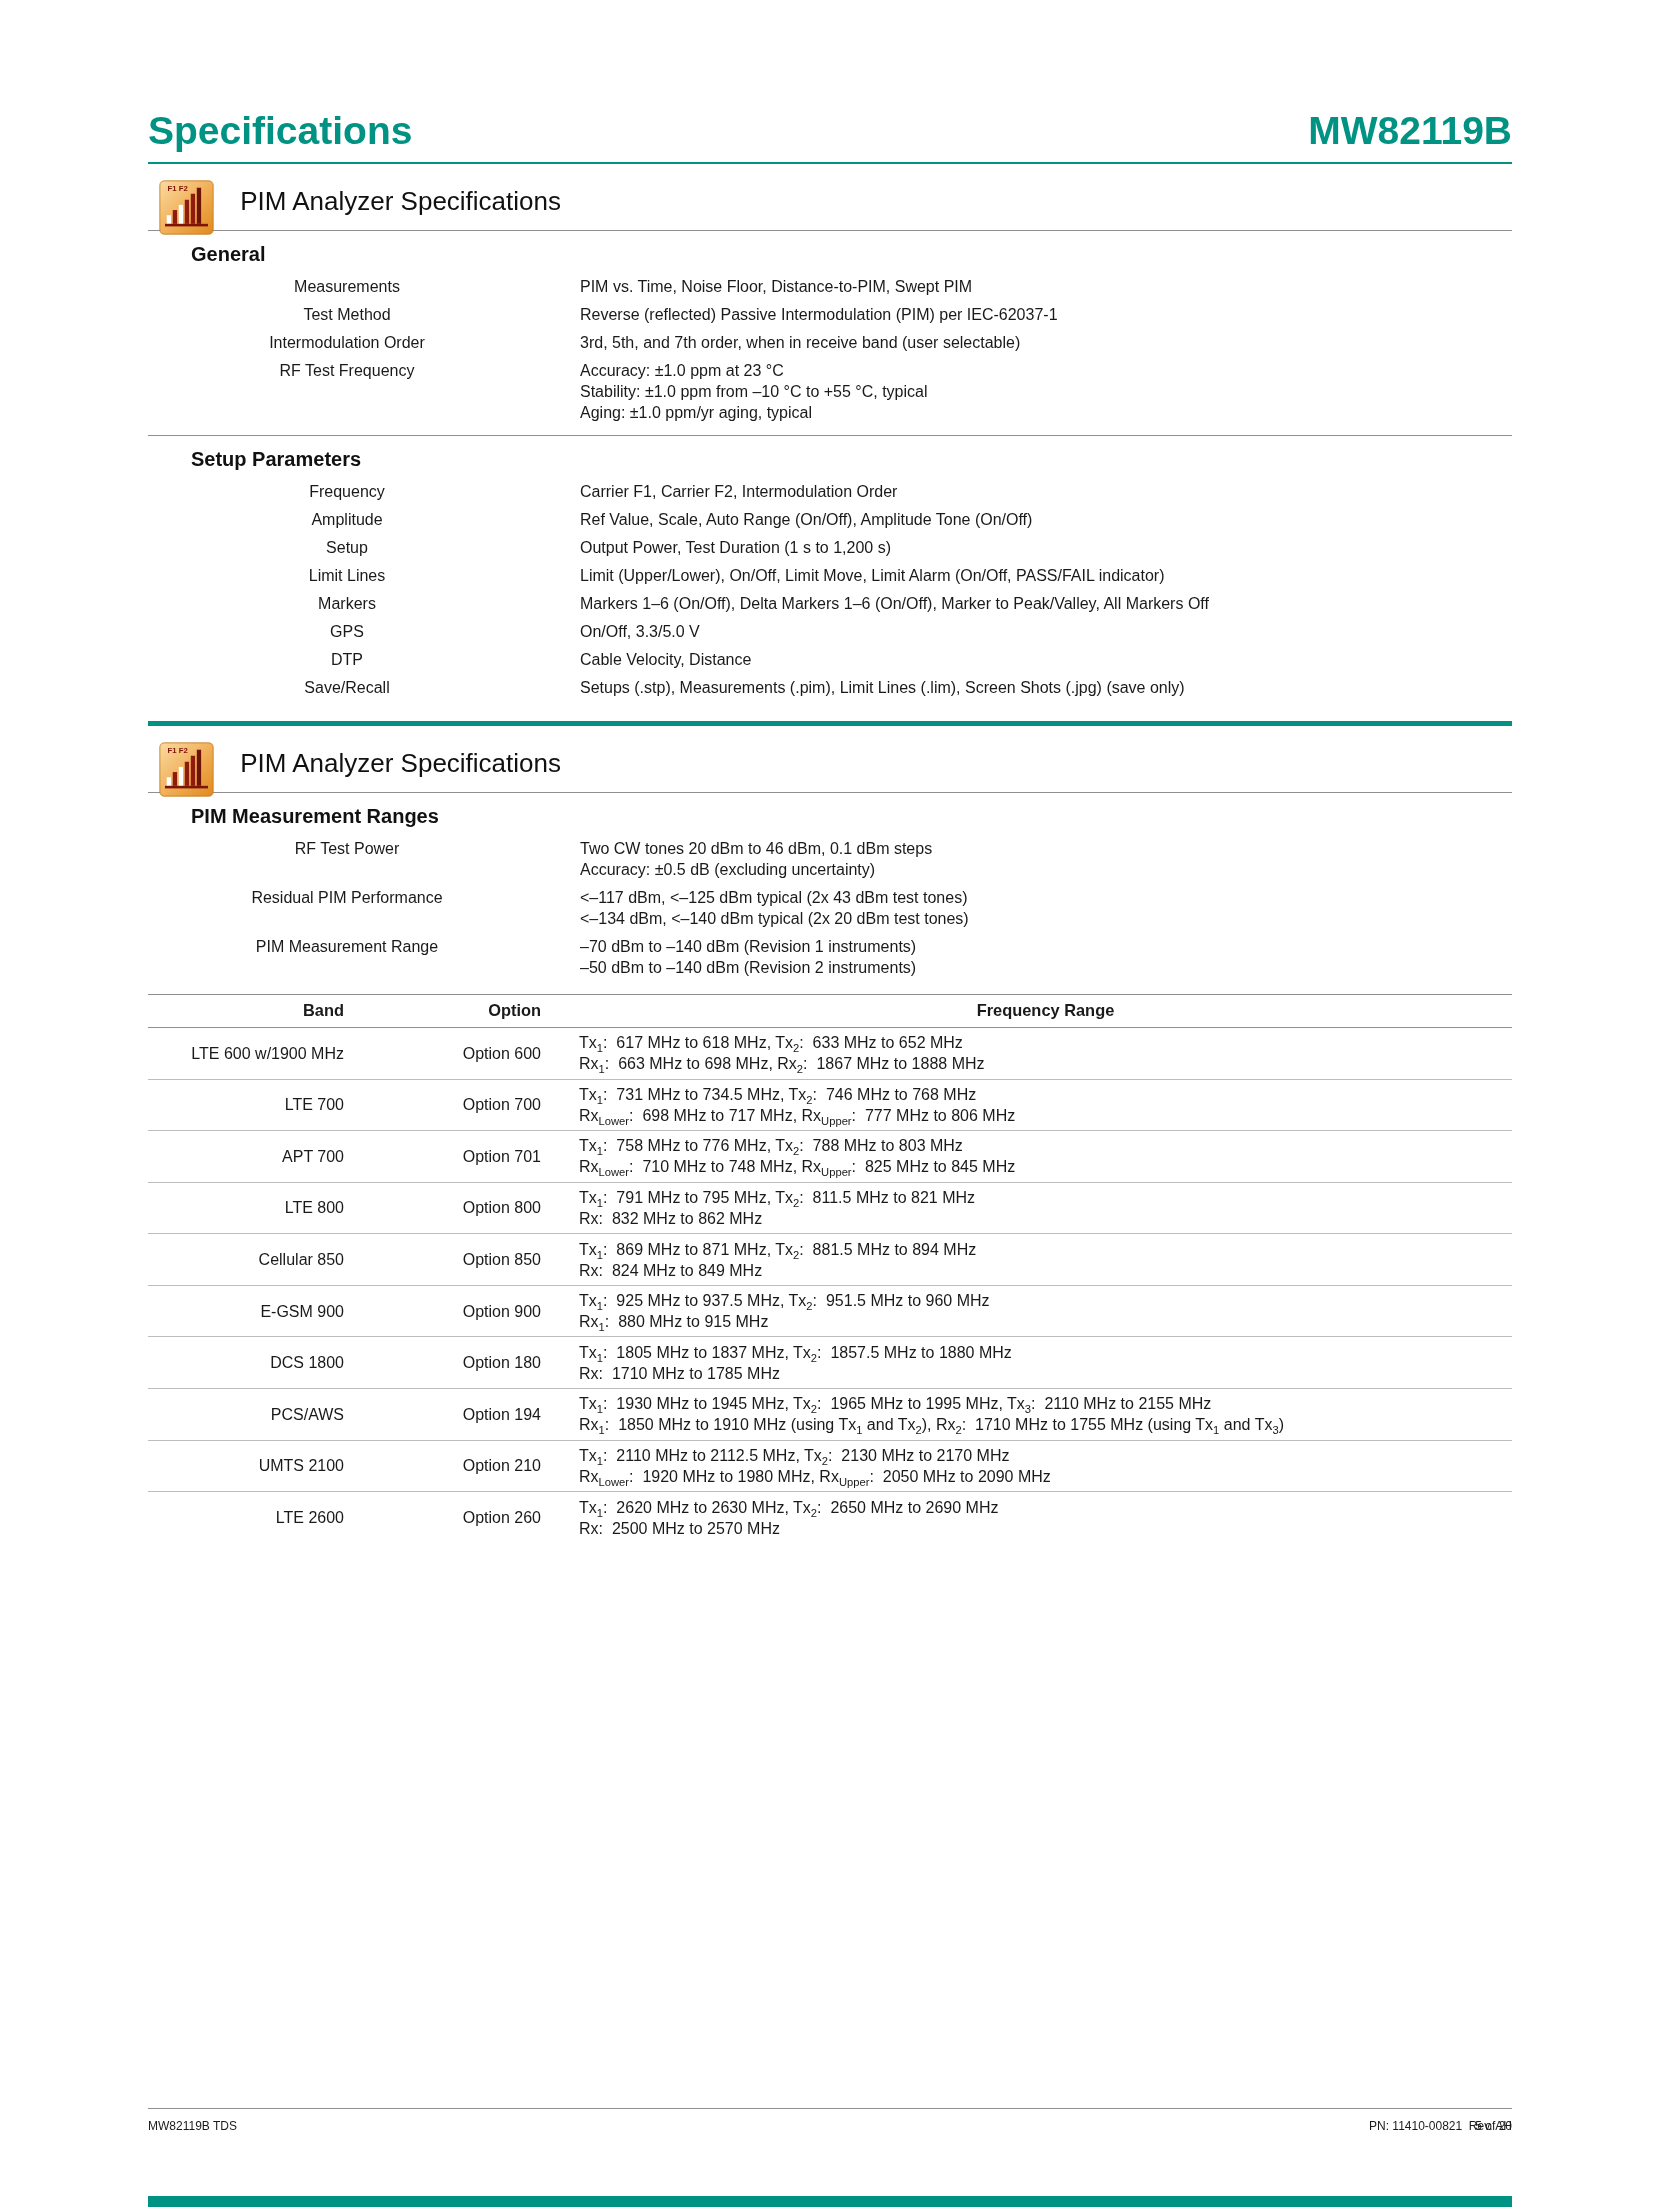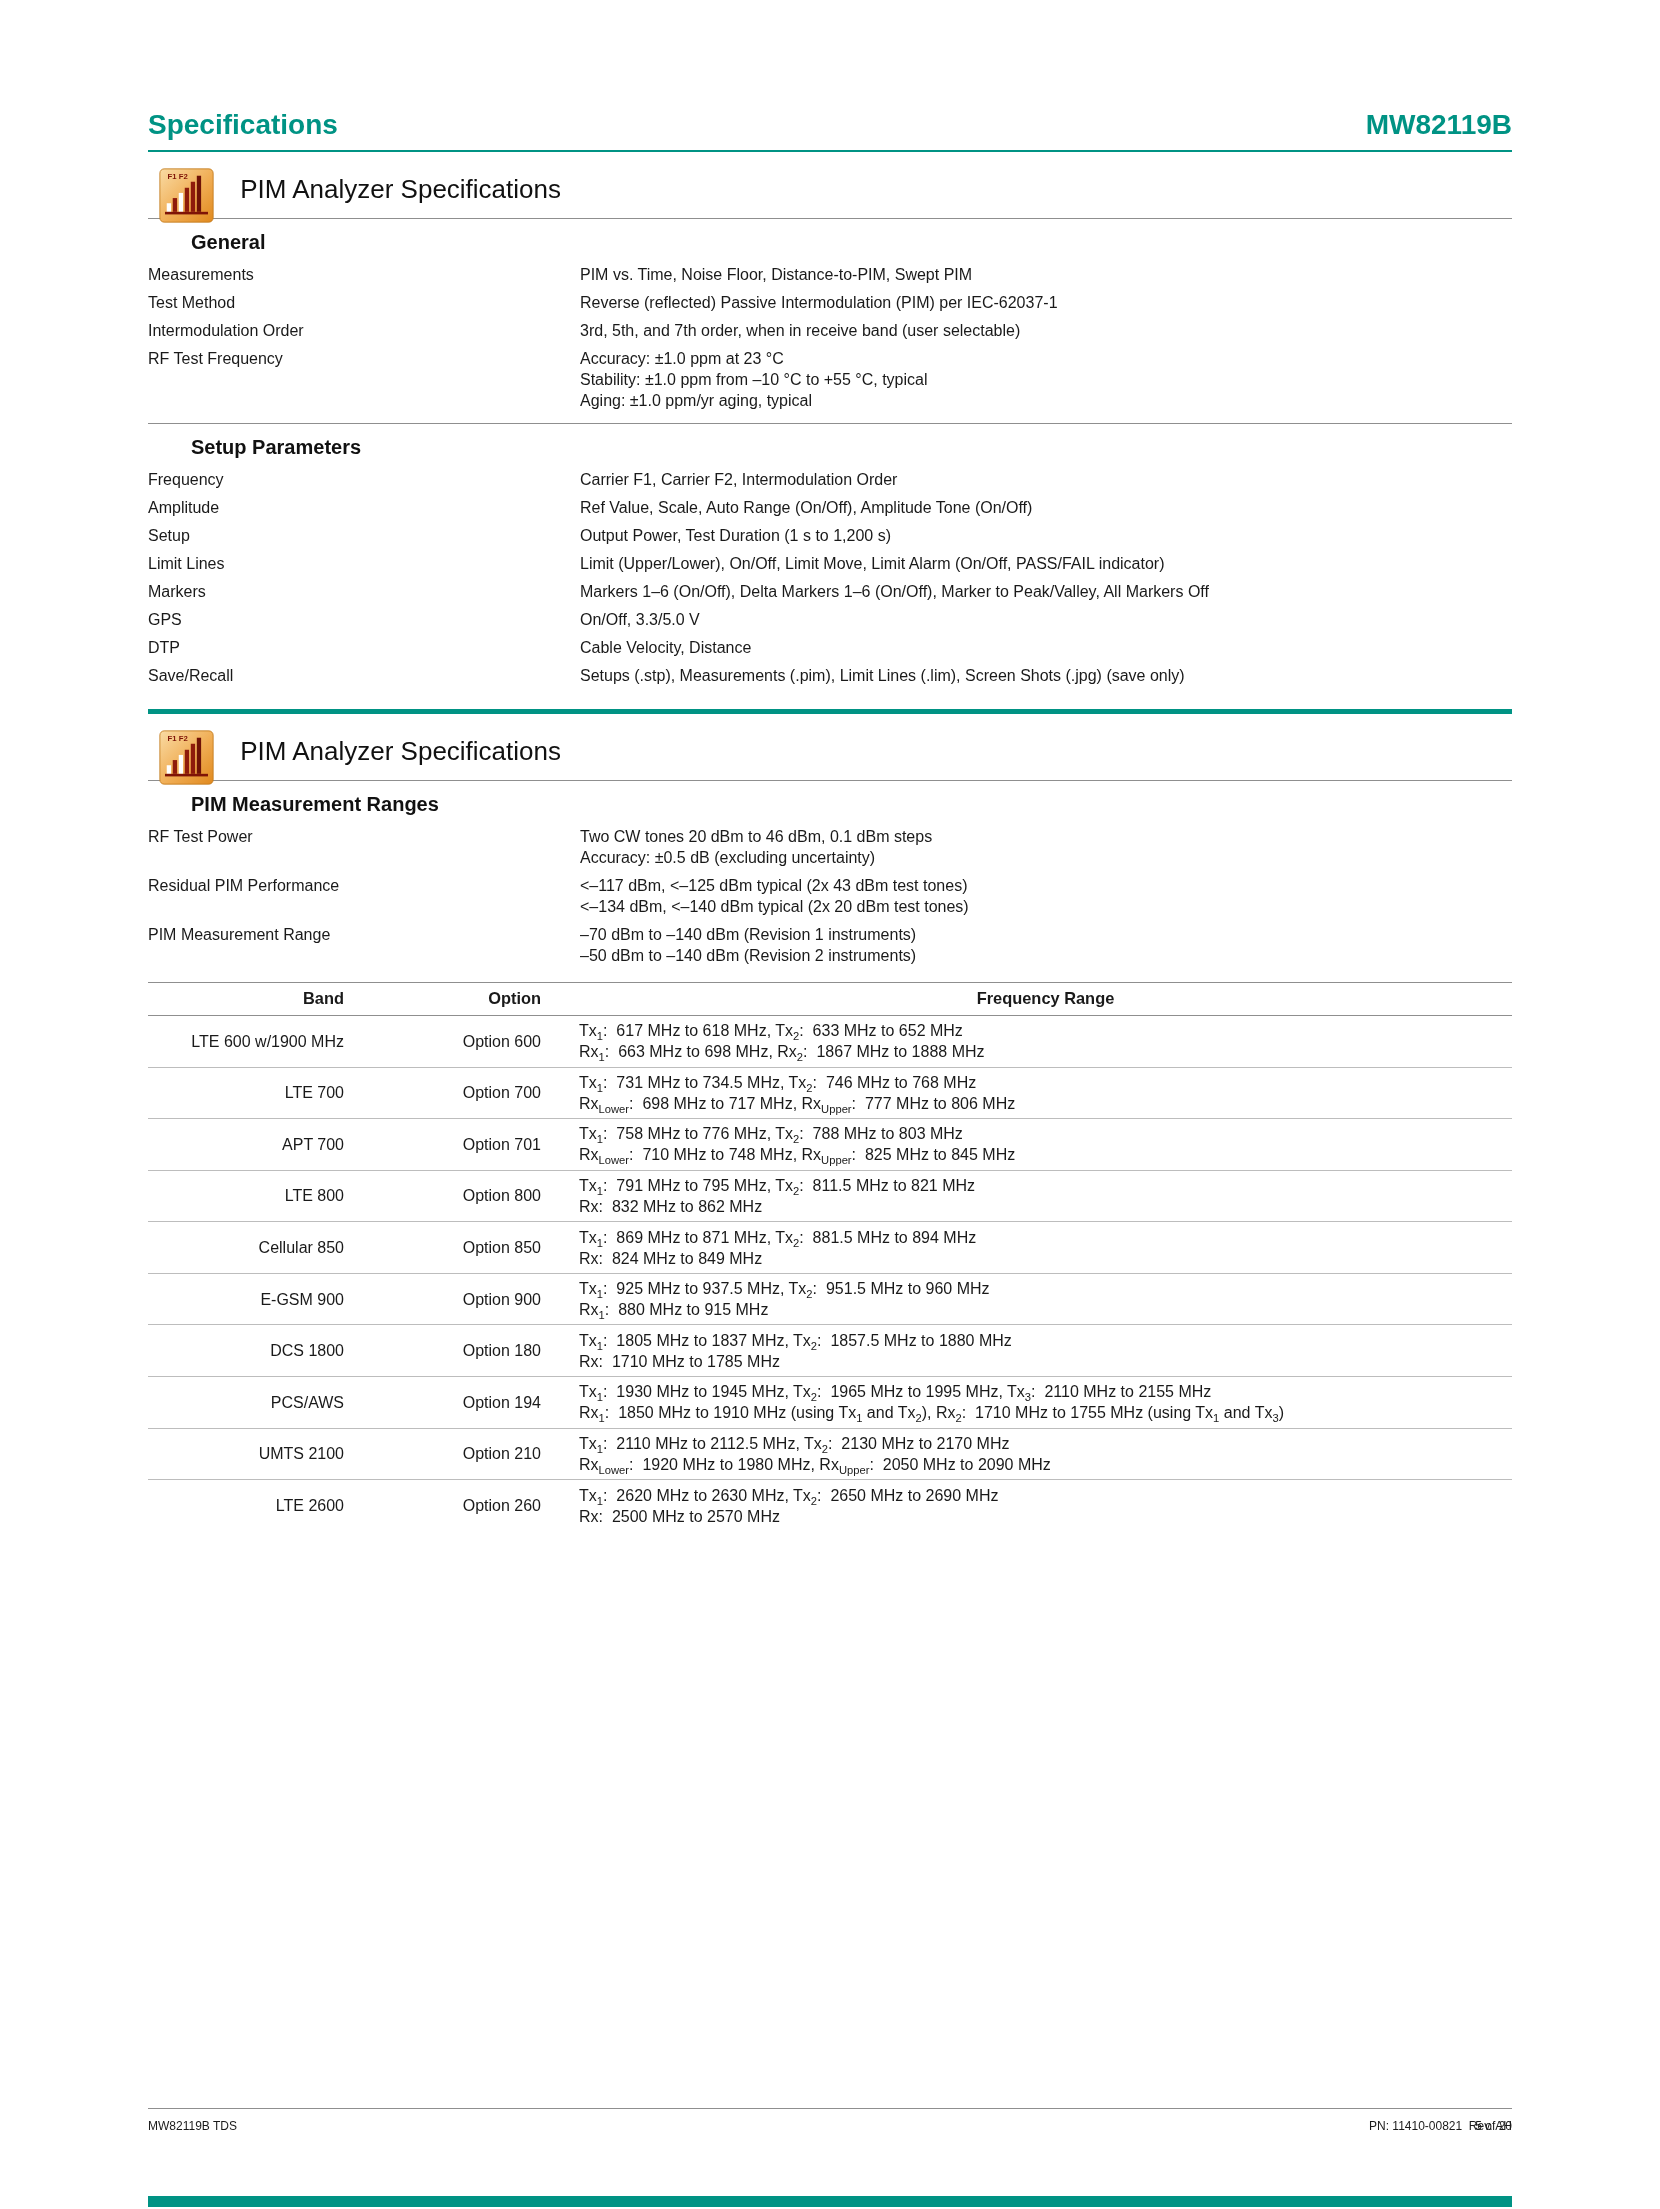--- a/index.html
+++ b/index.html
@@ -12,41 +12,41 @@
     color:#1a1a1a;
     font-size:16px;
     overflow:hidden;
   }
   .content { position:absolute; left:148px; top:0; width:1364px; }
 
   
   .doc-header {
     margin-top:109px;
     display:flex; justify-content:space-between; align-items:baseline;
-    font-size:28px; font-weight:bold; color:var(--accent, #009384);
+    font-size:39px; font-weight:bold; color:var(--accent, #009384);
   }
   .rule-accent { height:2.6px; background:var(--accent,#009384); margin-top:8.6px; }
   .rule-thin   { height:0.9px; background:#8f8f8f; }
   .rule-thick  { height:5.2px; background:var(--accent,#009384); margin-top:22.5px; }
 
   
   .sec-head { margin-top:15.6px; display:flex; align-items:center; gap:26px; padding-left:11.2px; }
   .sec-head h2 { font-size:26px; font-weight:normal; color:#111; }
   .pim-icon { width:55px; height:43px; display:inline-block; flex:0 0 55px; }
   .sec-head + .rule-thin { margin-top:7px; }
 
   h3.sub { font-size:20px; font-weight:bold; color:#111; margin:12px 0 10.4px 43px; }
 
   
   .spec-rows { margin-bottom:5.2px; }
   .spec-row {
     display:grid; grid-template-columns:398px 1fr; column-gap:34px;
     margin-bottom:7px; line-height:21px;
   }
-  .spec-label { text-align:left; }
+  .spec-label { text-align:center; }
   .pre-sub-rule { margin-top:12px; }
 
   
   .band-table { margin-top:16px; border-top:0.9px solid #8f8f8f; }
   .bt-head {
     display:grid; grid-template-columns:196px 197px 1fr;
     padding:6px 0 7px; border-bottom:0.9px solid #8f8f8f;
     font-weight:bold; font-size:16.4px;
   }
   .bt-head .bt-band, .bt-head .bt-option { text-align:right; }

